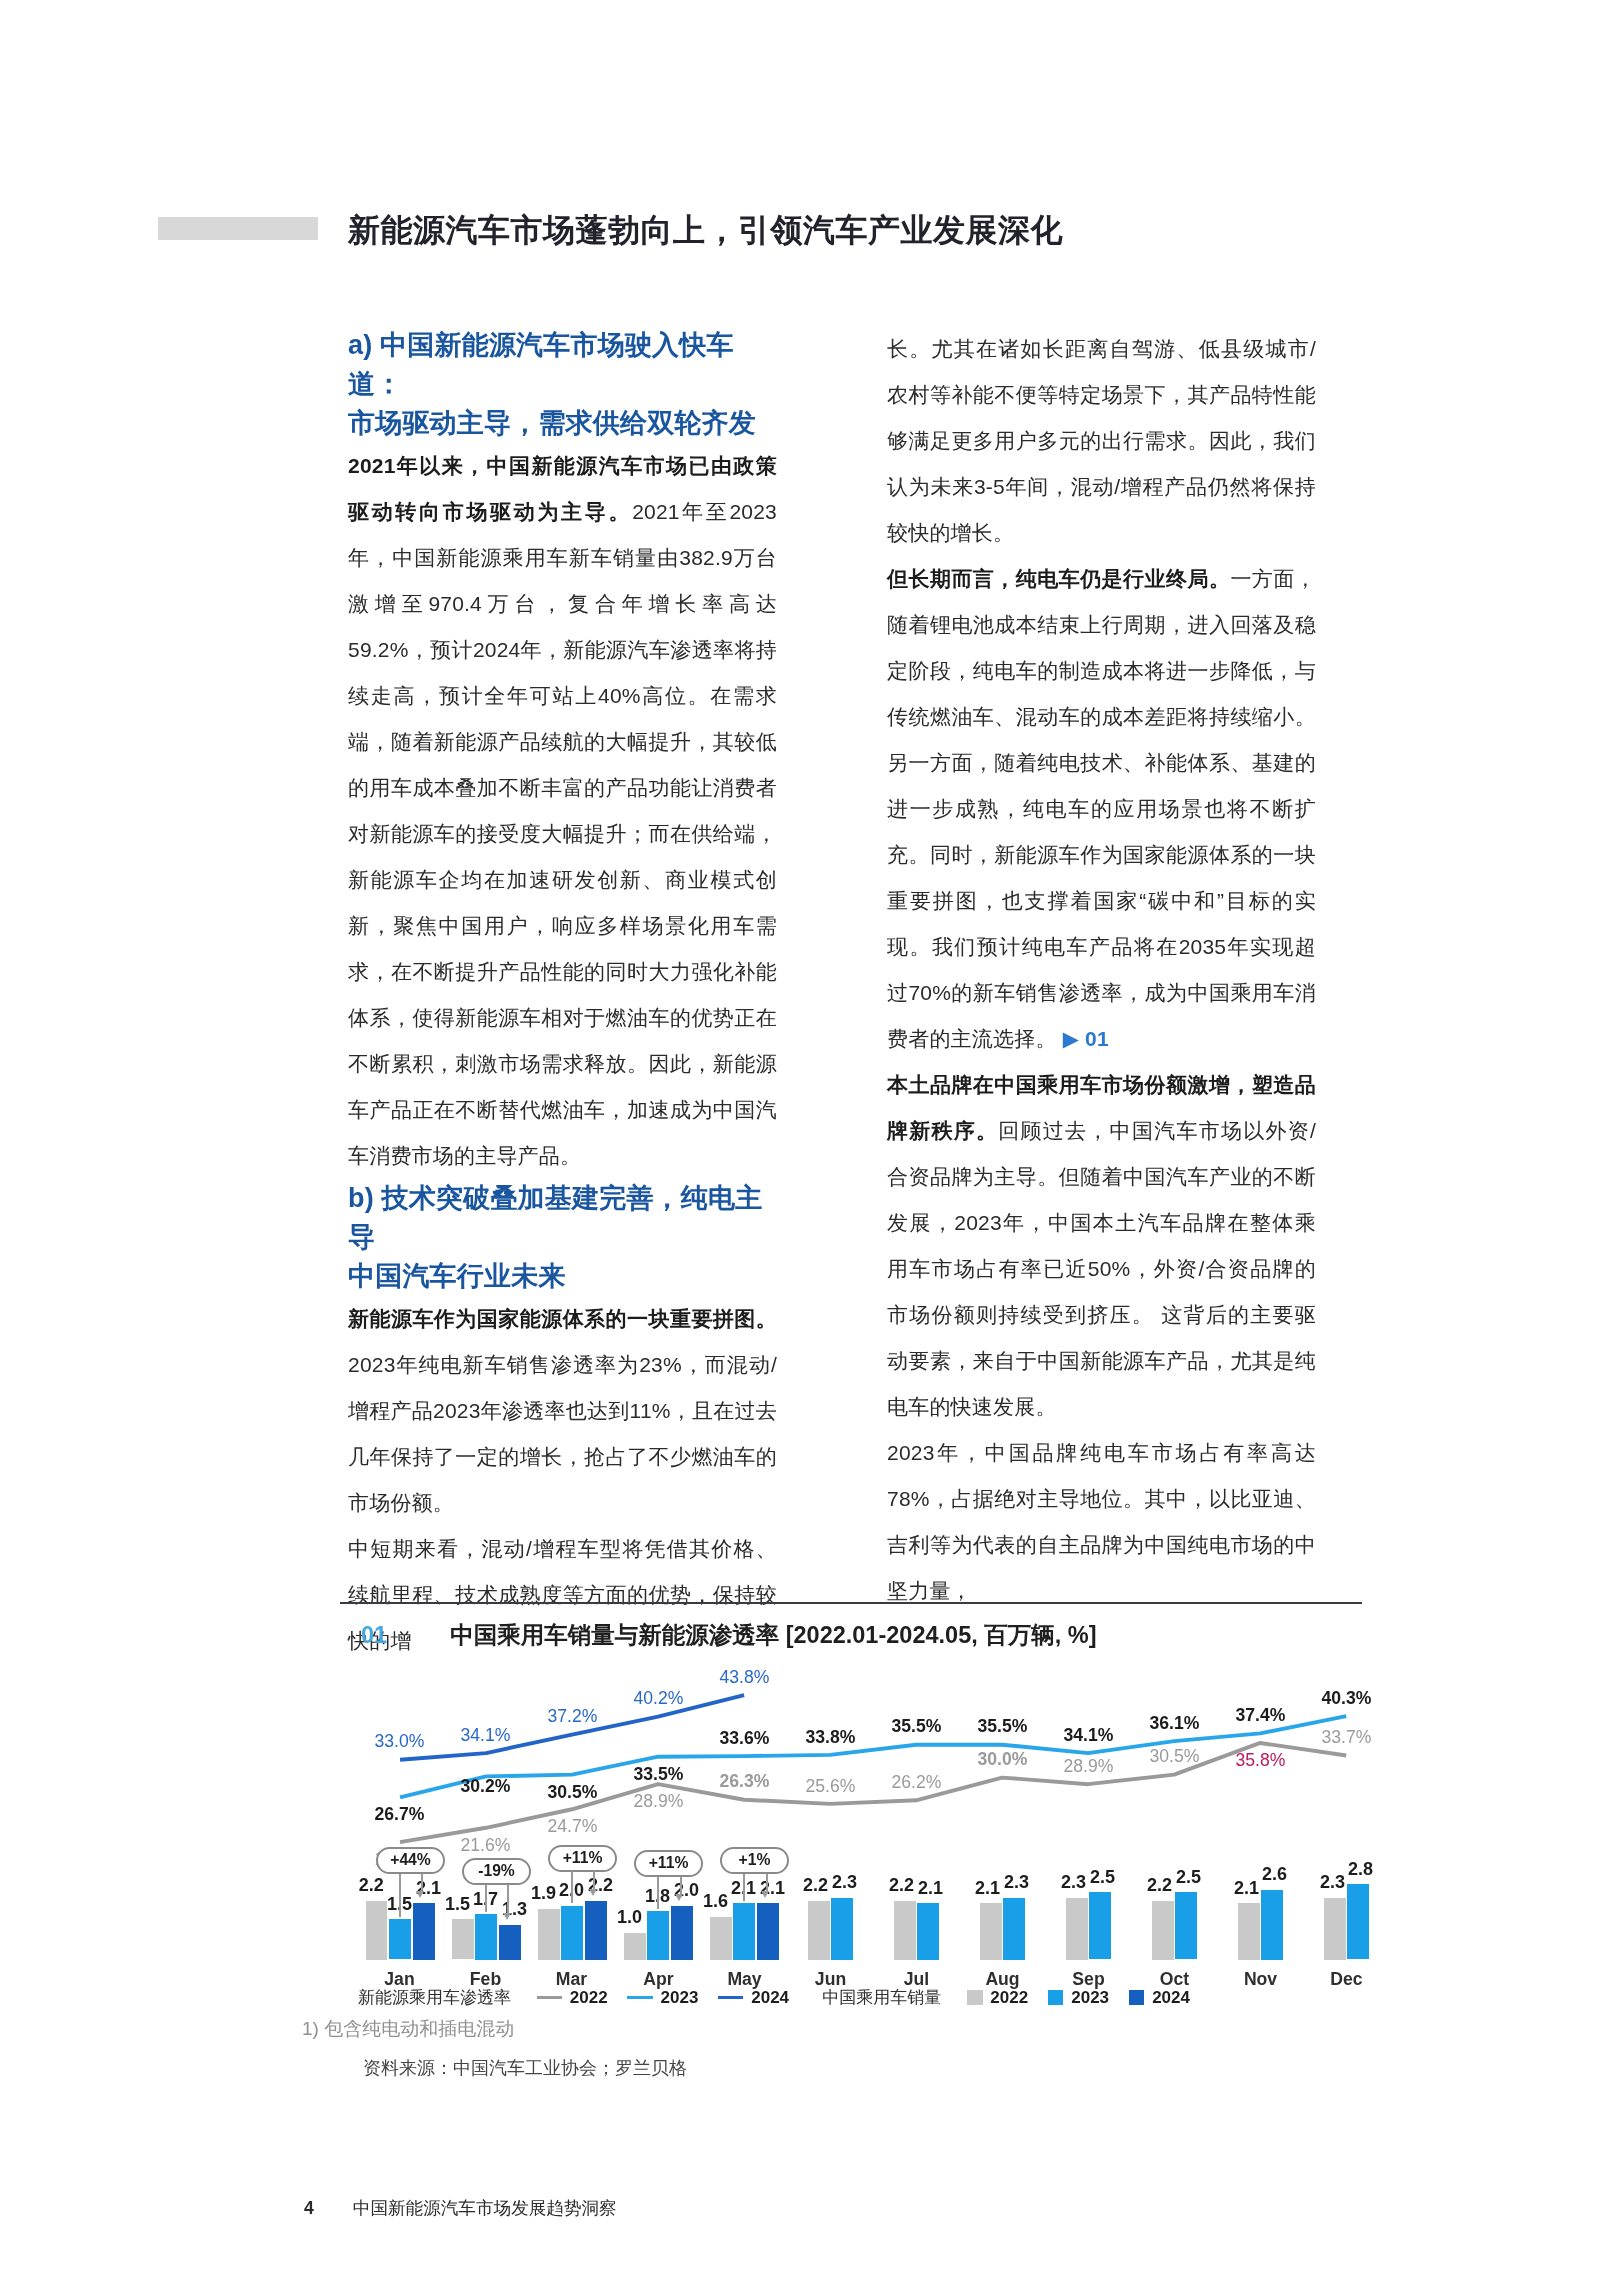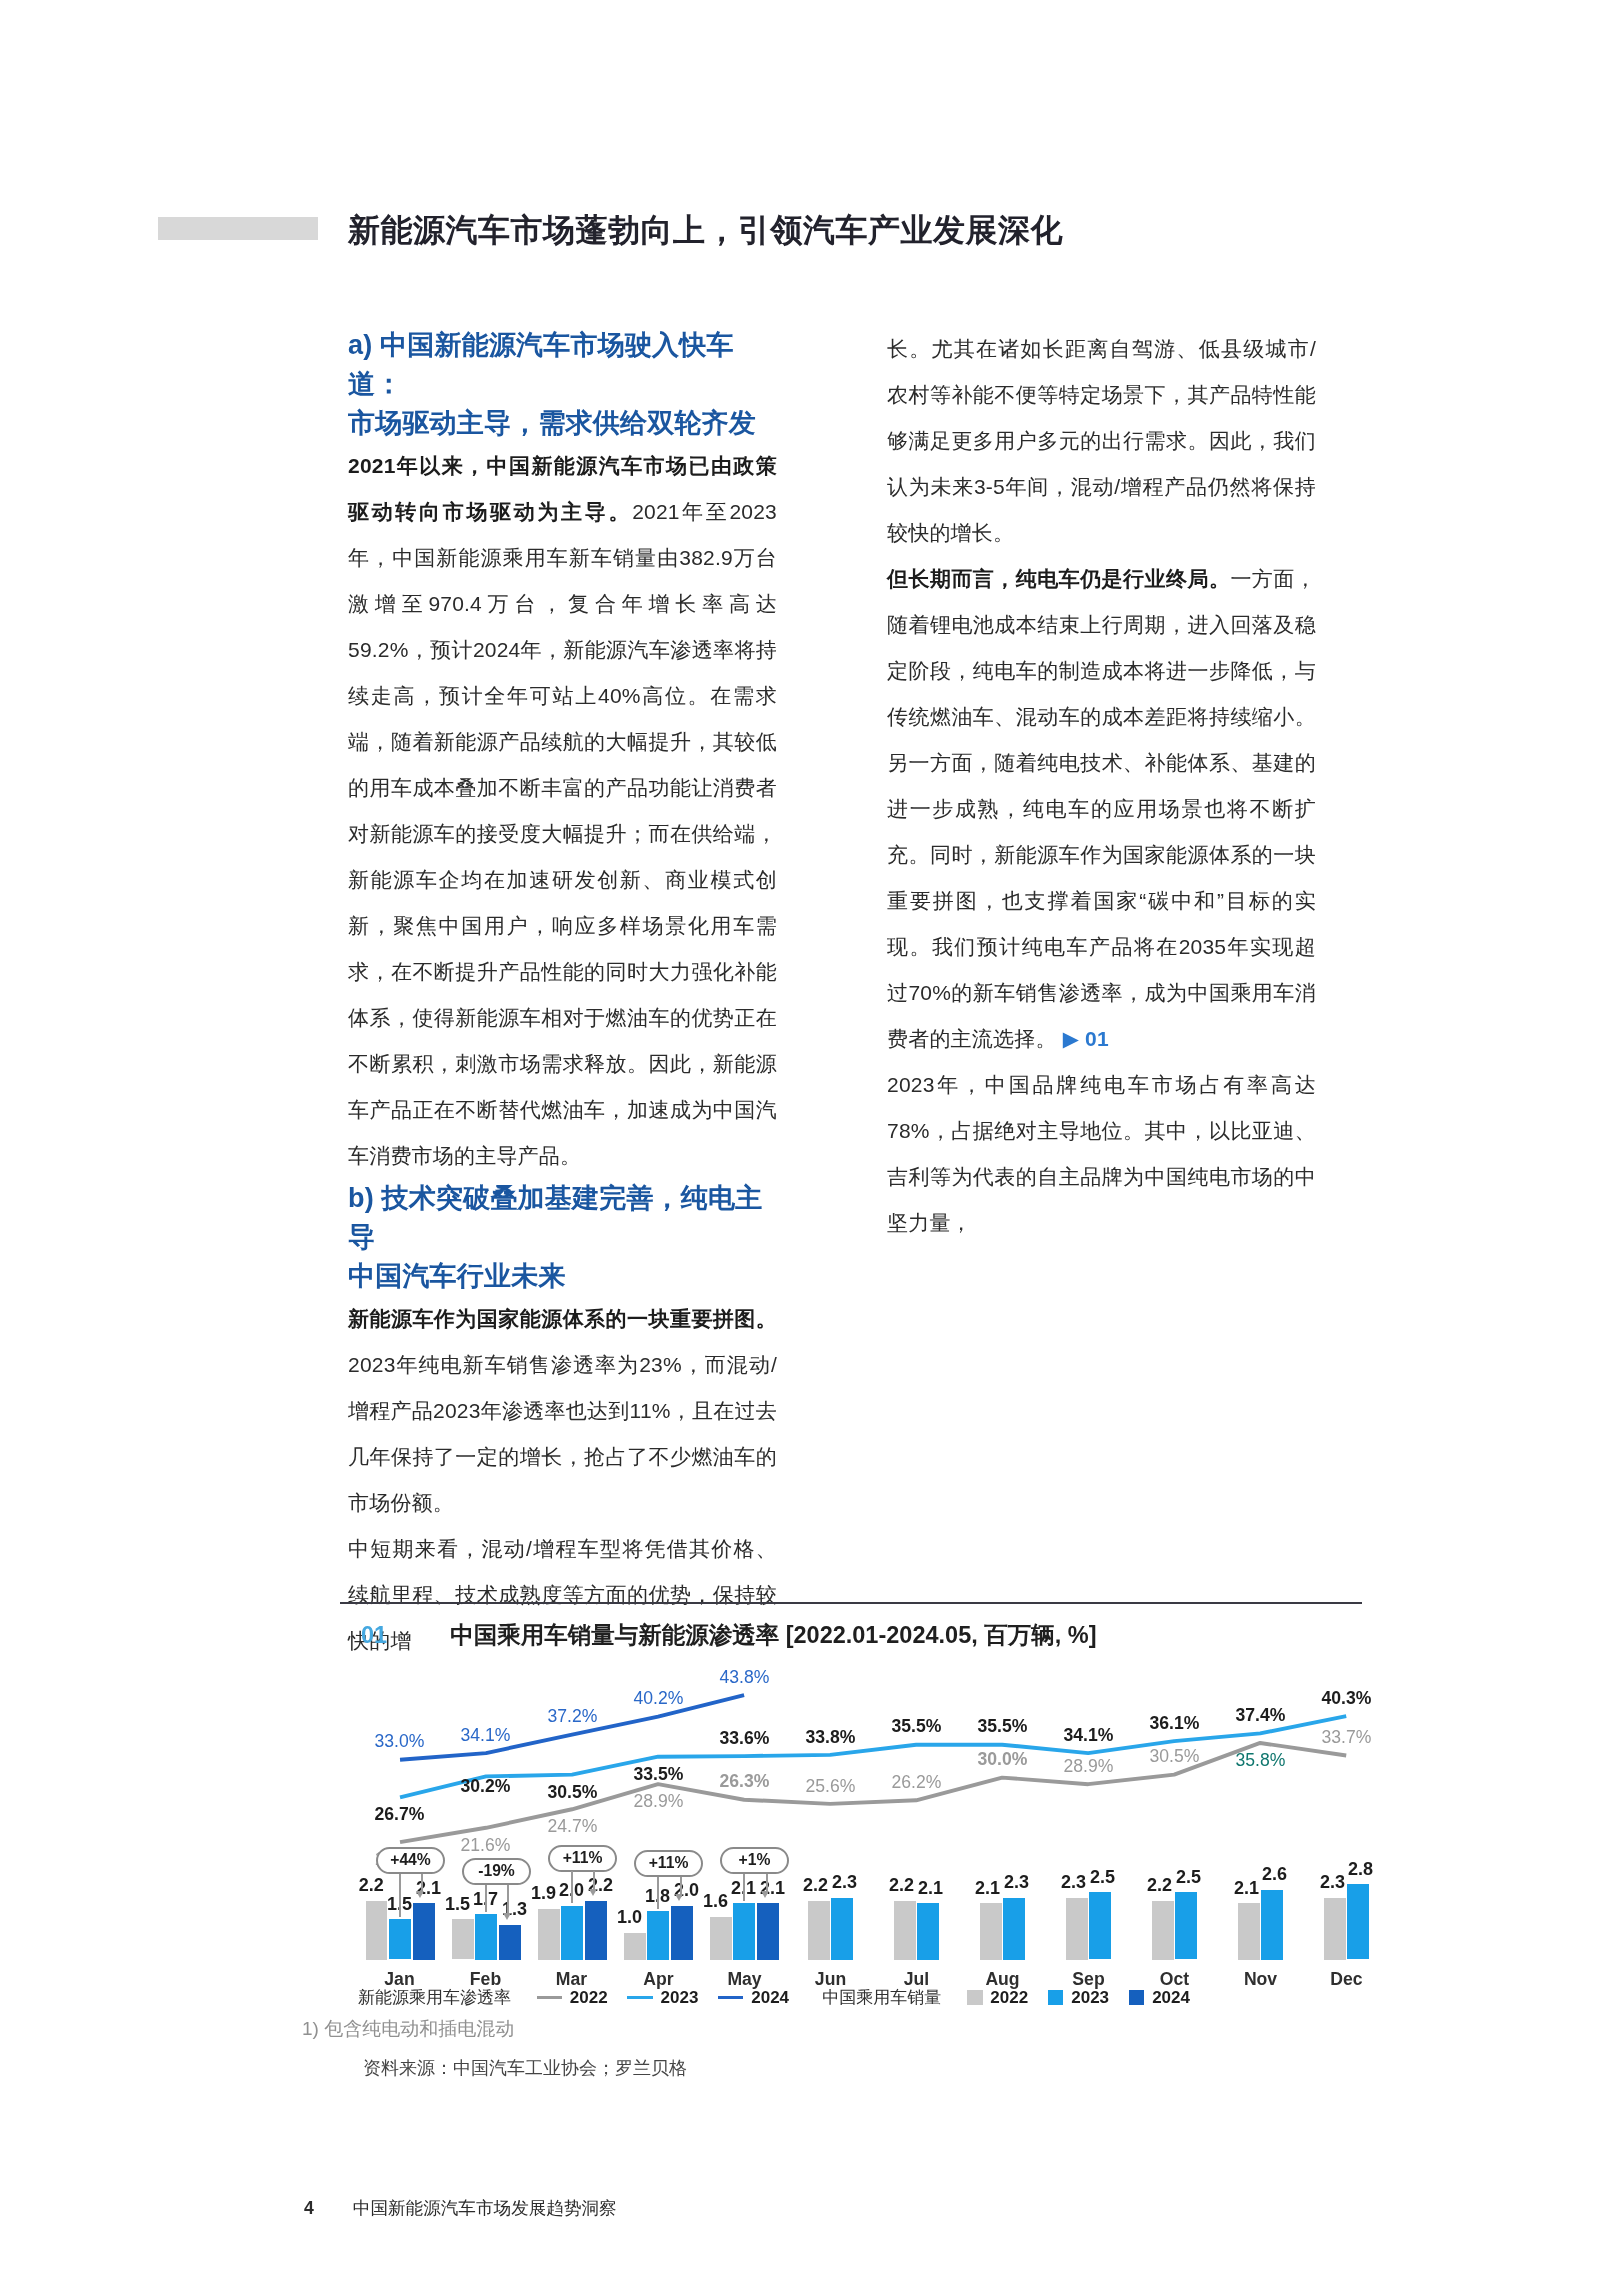--- a/index.html
+++ b/index.html
@@ -56,20 +56,21 @@
   <div class="col col-left">
     <h2 class="sec"><span>a) 中国新能源汽车市场驶入快车道：</span><br><span>市场驱动主导，需求供给双轮齐发</span></h2>
     <p class="body mt30"><strong>2021年以来，中国新能源汽车市场已由政策驱动转向市场驱动为主导。</strong><span>2021年至2023年，中国新能源乘用车新车销量由382.9万台激增至970.4万台，复合年增长率高达59.2%，预计2024年，新能源汽车渗透率将持续走高，预计全年可站上40%高位。在需求端，随着新能源产品续航的大幅提升，其较低的用车成本叠加不断丰富的产品功能让消费者对新能源车的接受度大幅提升；而在供给端，新能源车企均在加速研发创新、商业模式创新，聚焦中国用户，响应多样场景化用车需求，在不断提升产品性能的同时大力强化补能体系，使得新能源车相对于燃油车的优势正在不断累积，刺激市场需求释放。因此，新能源车产品正在不断替代燃油车，加速成为中国汽车消费市场的主导产品。</span></p>
     <h2 class="sec mt17"><span>b) 技术突破叠加基建完善，纯电主导</span><br><span>中国汽车行业未来</span></h2>
     <p class="body mt30"><strong>新能源车作为国家能源体系的一块重要拼图。</strong><span>2023年纯电新车销售渗透率为23%，而混动/增程产品2023年渗透率也达到11%，且在过去几年保持了一定的增长，抢占了不少燃油车的市场份额。</span><br><span>中短期来看，混动/增程车型将凭借其价格、续航里程、技术成熟度等方面的优势，保持较快的增</span></p>
   </div>
 
   <div class="col col-right">
     <p class="body"><span>长。尤其在诸如长距离自驾游、低县级城市/农村等补能不便等特定场景下，其产品特性能够满足更多用户多元的出行需求。因此，我们认为未来3-5年间，混动/增程产品仍然将保持较快的增长。</span></p>
     <p class="body mt12"><strong>但长期而言，纯电车仍是行业终局。</strong><span>一方面，随着锂电池成本结束上行周期，进入回落及稳定阶段，纯电车的制造成本将进一步降低，与传统燃油车、混动车的成本差距将持续缩小。另一方面，随着纯电技术、补能体系、基建的进一步成熟，纯电车的应用场景也将不断扩充。同时，新能源车作为国家能源体系的一块重要拼图，也支撑着国家“碳中和”目标的实现。我们预计纯电车产品将在2035年实现超过70%的新车销售渗透率，成为中国乘用车消费者的主流选择。</span> <span class="figref">▶ 01</span></p>
+    <p class="body mt32"><strong>本土品牌在中国乘用车市场份额激增，塑造品牌新秩序。</strong><span>回顾过去，中国汽车市场以外资/合资品牌为主导。但随着中国汽车产业的不断发展，2023年，中国本土汽车品牌在整体乘用车市场占有率已近50%，外资/合资品牌的市场份额则持续受到挤压。 这背后的主要驱动要素，来自于中国新能源车产品，尤其是纯电车的快速发展。</span></p>
     <p class="body mt46"><span>2023年，中国品牌纯电车市场占有率高达78%，占据绝对主导地位。其中，以比亚迪、吉利等为代表的自主品牌为中国纯电市场的中坚力量，</span></p>
   </div>
 
   <div class="chart-rule"></div>
   <div class="chart-header">
     <span class="fig-num">01</span><span class="fig-title">中国乘用车销量与新能源渗透率 [2022.01-2024.05, 百万辆, %]</span>
   </div>
 
   <div id="chart-canvas">
       <svg width="1088" height="338" style="position: absolute; left: 0px; top: 0px; overflow: visible;" viewBox="0 0 1110 345">
@@ -80,21 +81,21 @@
       <div class="ll" style="left: 28px; top: 193px; color: rgb(154, 154, 154);">19.2%</div>
       <div class="ll" style="left: 114px; top: 179px; color: rgb(154, 154, 154);">21.6%</div>
       <div class="ll" style="left: 201px; top: 160px; color: rgb(154, 154, 154);">24.7%</div>
       <div class="ll" style="left: 287px; top: 135px; color: rgb(154, 154, 154);">28.9%</div>
       <div class="ll" style="left: 373px; top: 115px; color: rgb(154, 154, 154); font-weight: bold;">26.3%</div>
       <div class="ll" style="left: 459px; top: 120px; color: rgb(154, 154, 154);">25.6%</div>
       <div class="ll" style="left: 545px; top: 116px; color: rgb(154, 154, 154);">26.2%</div>
       <div class="ll" style="left: 631px; top: 93px; color: rgb(154, 154, 154); font-weight: bold;">30.0%</div>
       <div class="ll" style="left: 717px; top: 100px; color: rgb(154, 154, 154);">28.9%</div>
       <div class="ll" style="left: 803px; top: 90px; color: rgb(154, 154, 154);">30.5%</div>
-      <div class="ll" style="left: 889px; top: 94px; color: #0f766e;">35.8%</div>
+      <div class="ll" style="left: 889px; top: 94px; color: #be185d;">35.8%</div>
       <div class="ll" style="left: 975px; top: 71px; color: rgb(154, 154, 154);">33.7%</div>
       <div class="ll b" style="left: 28px; top: 148px; color: rgb(29, 29, 29);">26.7%</div>
       <div class="ll b" style="left: 114px; top: 120px; color: rgb(29, 29, 29);">30.2%</div>
       <div class="ll b" style="left: 201px; top: 126px; color: rgb(29, 29, 29);">30.5%</div>
       <div class="ll b" style="left: 287px; top: 108px; color: rgb(29, 29, 29);">33.5%</div>
       <div class="ll b" style="left: 373px; top: 72px; color: rgb(29, 29, 29);">33.6%</div>
       <div class="ll b" style="left: 459px; top: 71px; color: rgb(29, 29, 29);">33.8%</div>
       <div class="ll b" style="left: 545px; top: 60px; color: rgb(29, 29, 29);">35.5%</div>
       <div class="ll b" style="left: 631px; top: 60px; color: rgb(29, 29, 29);">35.5%</div>
       <div class="ll b" style="left: 717px; top: 69px; color: rgb(29, 29, 29);">34.1%</div>

